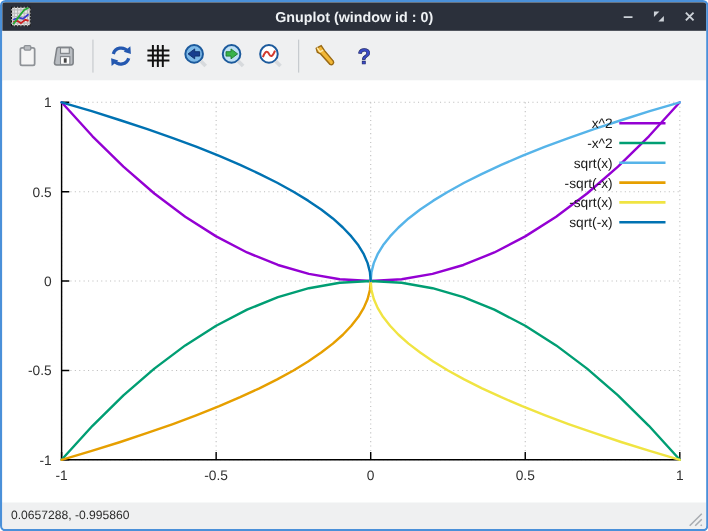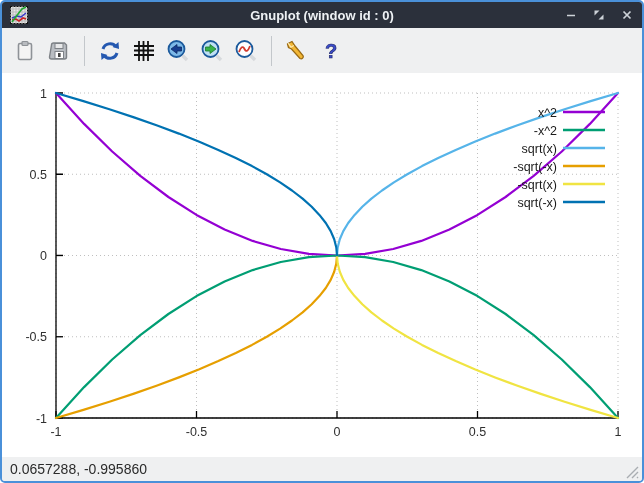--- a/index.html
+++ b/index.html
@@ -34,21 +34,21 @@
   
   .canvas { flex: 1 1 auto; background:#ffffff; position:relative; }
   .canvas svg { display:block; }
   .grid { stroke:#bfbfbf; stroke-width:1; stroke-dasharray:1 3; fill:none; }
   .axis { stroke:#000; stroke-width:1.3; fill:none; }
   .ticklabel { font-family:"Liberation Sans",sans-serif; font-size:12.5px; fill:#303030; }
   .legendlabel { font-family:"Liberation Sans",sans-serif; font-size:12.5px; fill:#1a1a1a; }
   
   .statusbar {
     height: 24px; flex: 0 0 24px; background:#eff0f1; display:flex; align-items:center;
-    padding: 0 8px; font-size:14px; color:#2b2b2b; position:relative;
+    padding: 0 8px; font-size:11px; color:#2b2b2b; position:relative;
   }
   .resize-grip { position:absolute; right:3px; bottom:2px; }
 </style>
 </head>
 <body>
 
 <div class="window">
 
   <div class="titlebar">
     <svg class="app-icon" viewBox="0 0 18 18">

